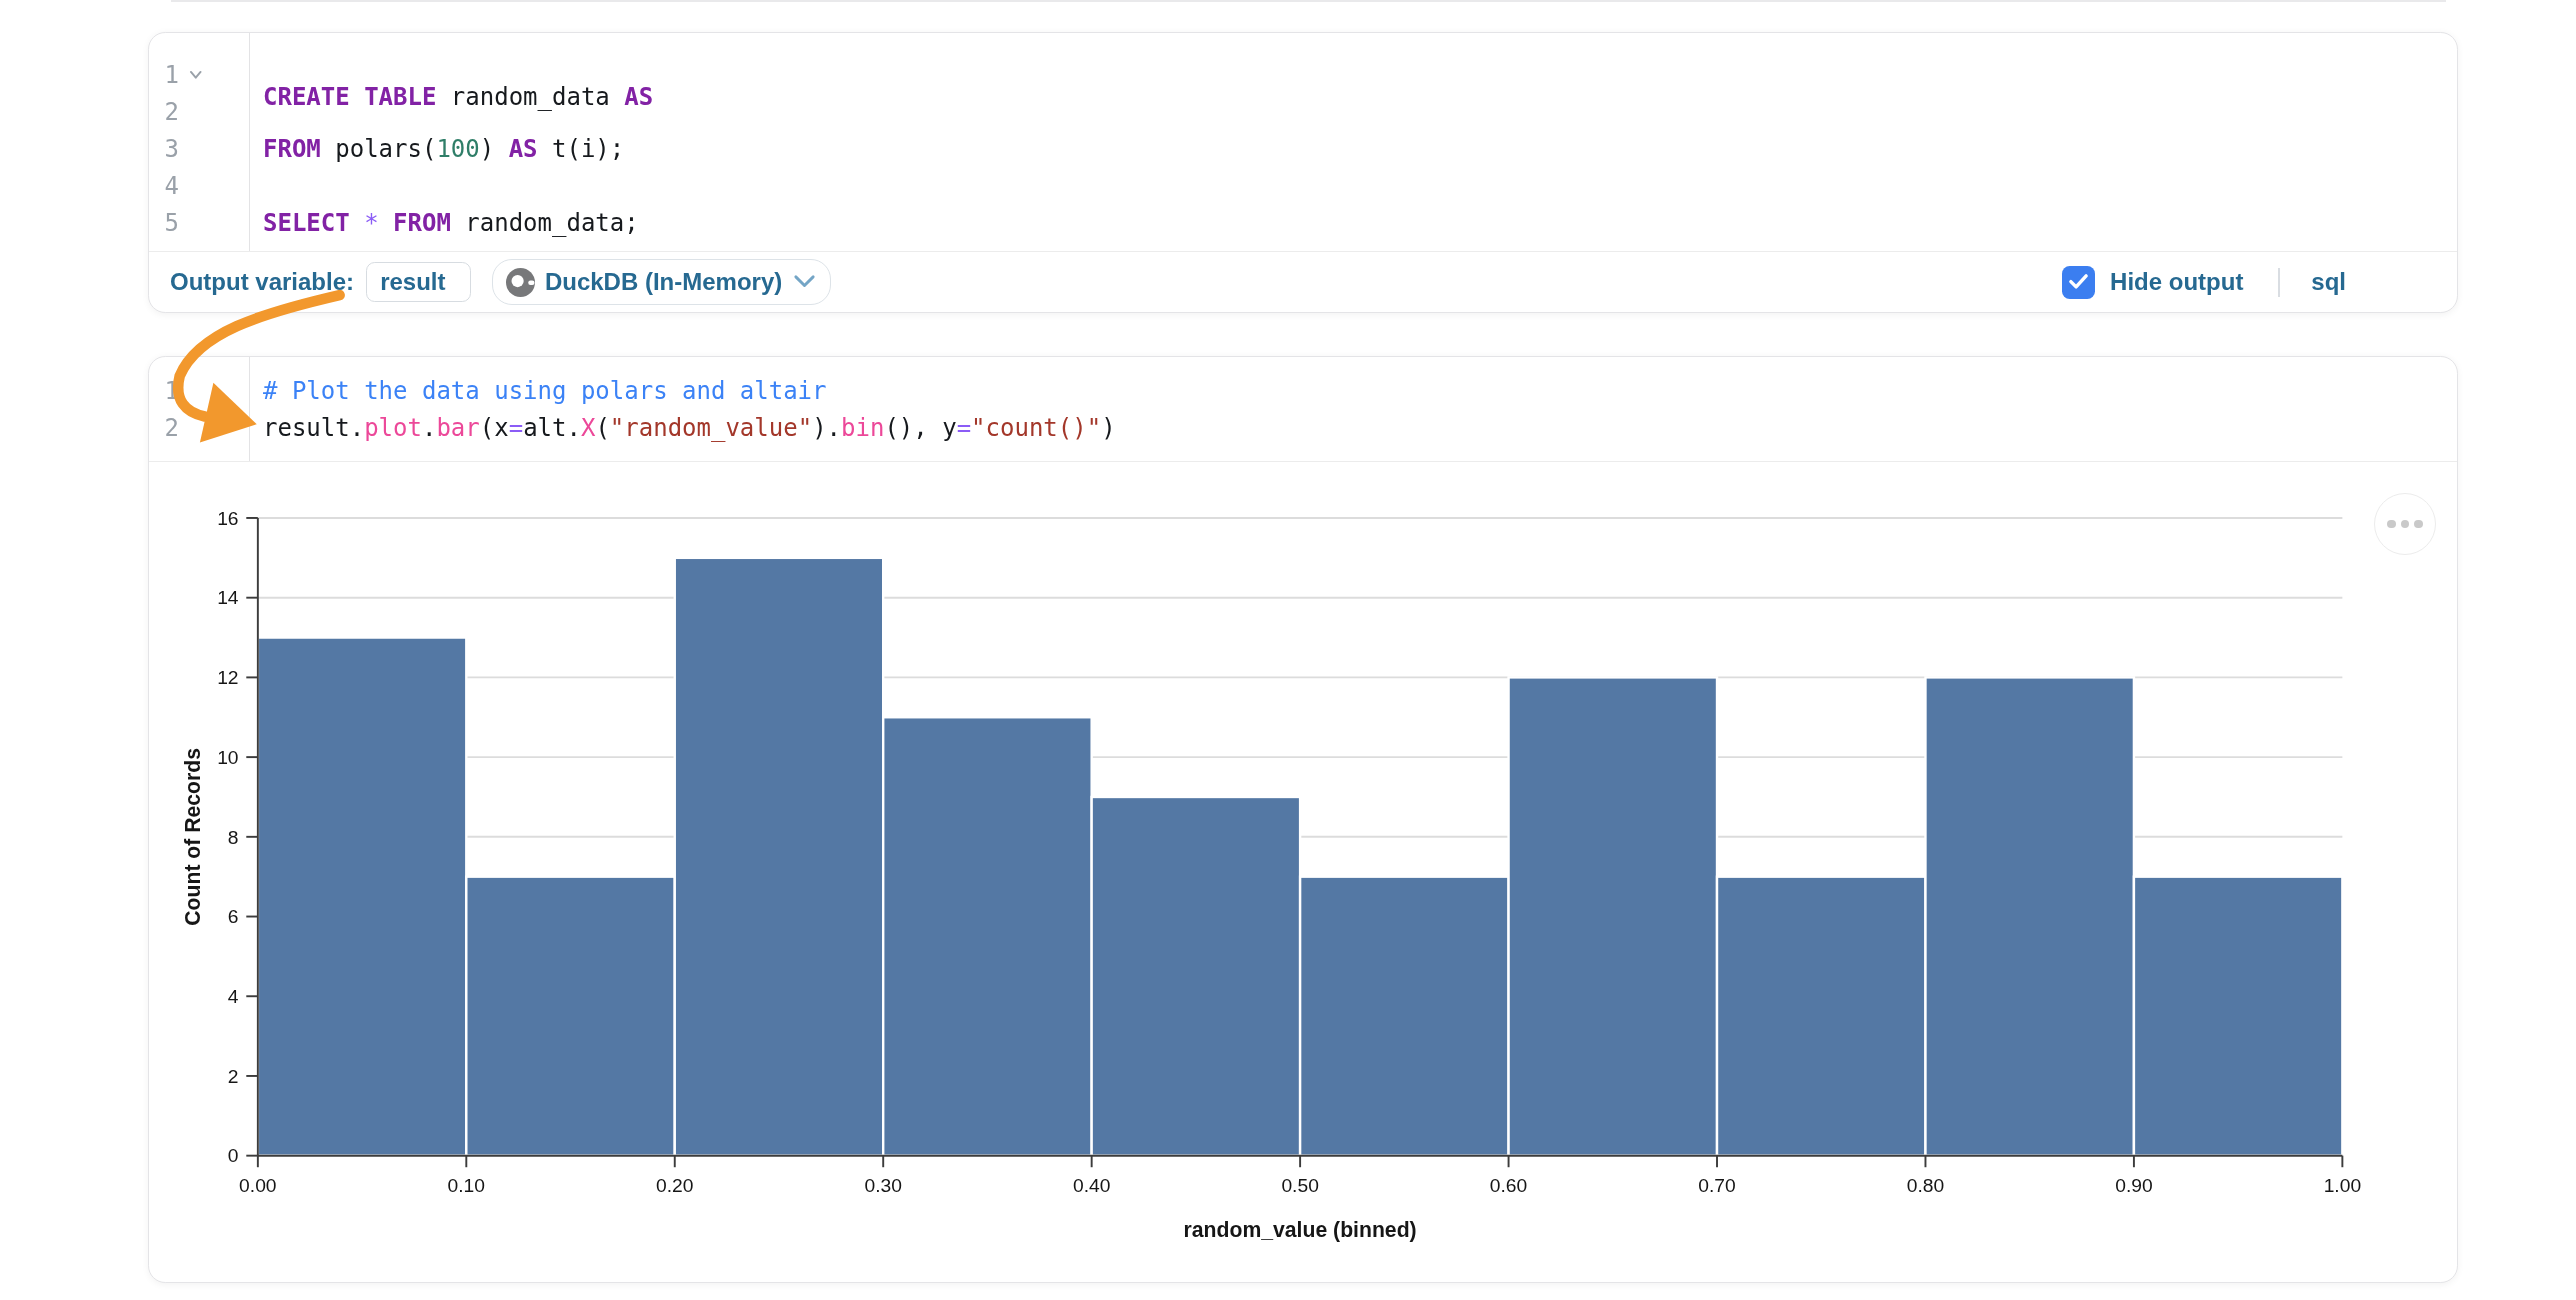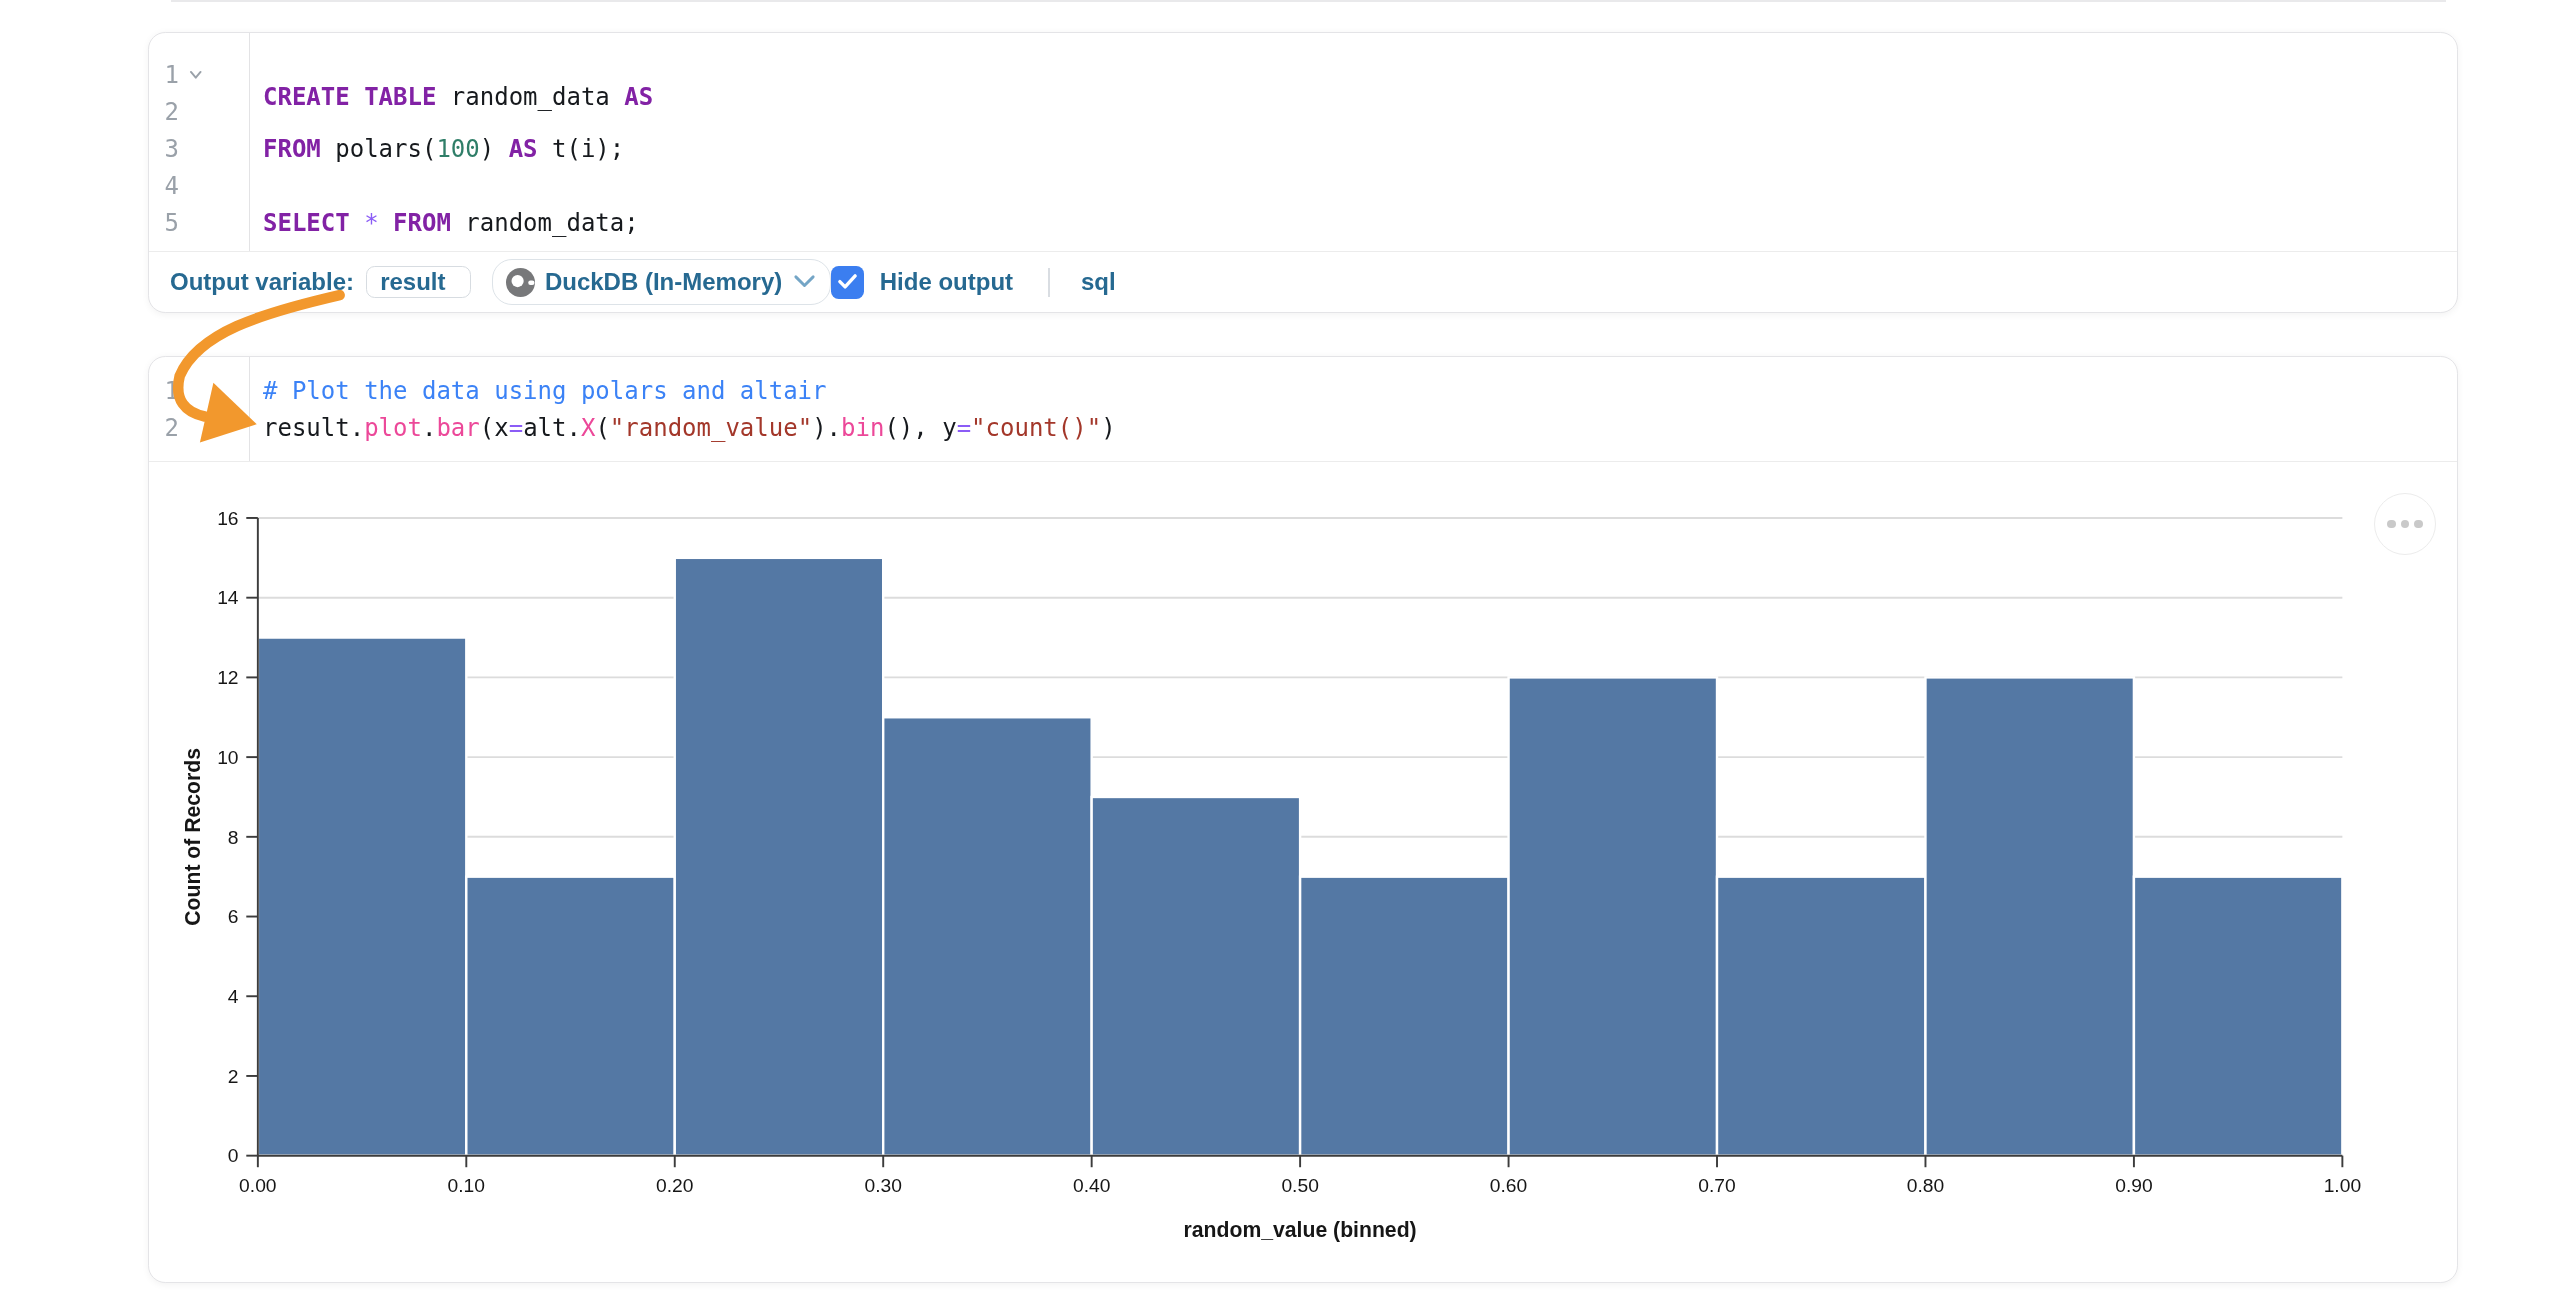--- a/index.html
+++ b/index.html
@@ -24,26 +24,26 @@
   .fold + .code-text{padding-left:51px;margin-top:44px;}
   .tok-kw{color:#8222a5;font-weight:bold;}
   .tok-num{color:#2f7e68;}
   .tok-op{color:#8b5cf6;}
   .tok-cm{color:#3b82f6;}
   .tok-fn{color:#ec4899;margin-top:48px;}
   .tok-str{color:#a3372a;}
   .tok-pl{color:#16191d;}
 
   .cell-footer{position:absolute;left:0;right:0;bottom:0;height:61px;border-top:1.4px solid #ececec;
-               display:flex;align-items:center;
+               display:flex;align-items:center;justify-content:space-between;
                padding:0 111px 0 21px;box-sizing:border-box;border-radius:0 0 17.3px 17.3px;}
   .footer-left{display:flex;align-items:center;gap:11.6px;}
   .footer-right{display:flex;align-items:center;}
   .blue-label{color:#266991;font-weight:bold;font-size:24px;}
-  .var-input{width:105px;height:32px;border:1.4px solid #d7dce1;border-radius:8.7px;display:flex;
+  .var-input{width:105px;height:40px;border:1.4px solid #d7dce1;border-radius:8.7px;display:flex;
              align-items:center;padding-left:13.5px;box-sizing:border-box;}
   .var-input span{color:#266991;font-weight:bold;font-size:24px;}
   .engine-pill{height:44px;border:1.4px solid #dde3e8;border-radius:20px;display:flex;align-items:center;
                gap:9.6px;padding:0 13.5px;margin-left:9.6px;background:#fff;}
   .chk{width:33px;height:33px;border-radius:7.7px;background:#3b7ef0;display:flex;align-items:center;
        justify-content:center;flex:0 0 33px;}
   .v-div{width:1.9px;height:29px;background:#d9dde2;margin:0 31px 0 35px;}
   .hide-label{margin-left:15.4px;}
 
   #output-region{position:absolute;left:0;top:104px;width:2308px;height:821px;}

